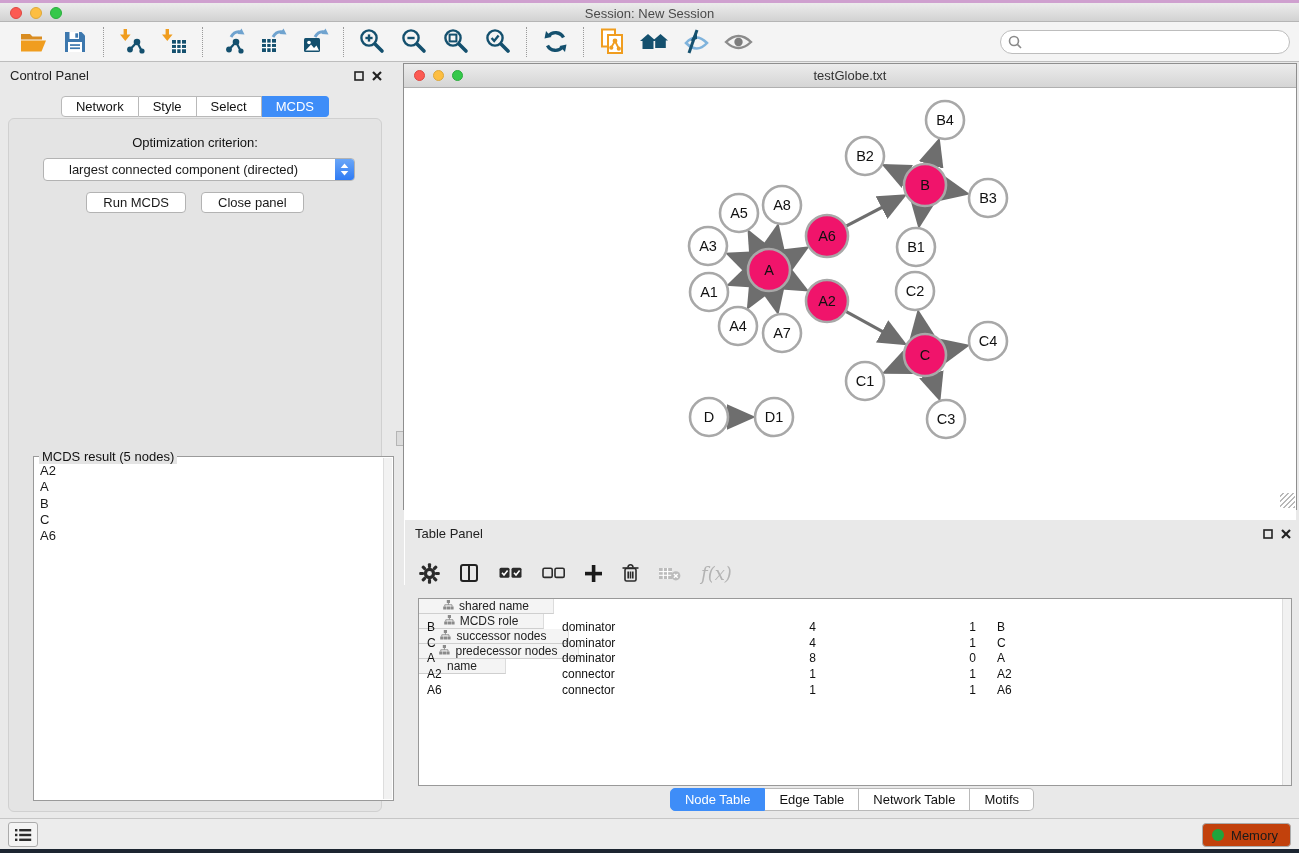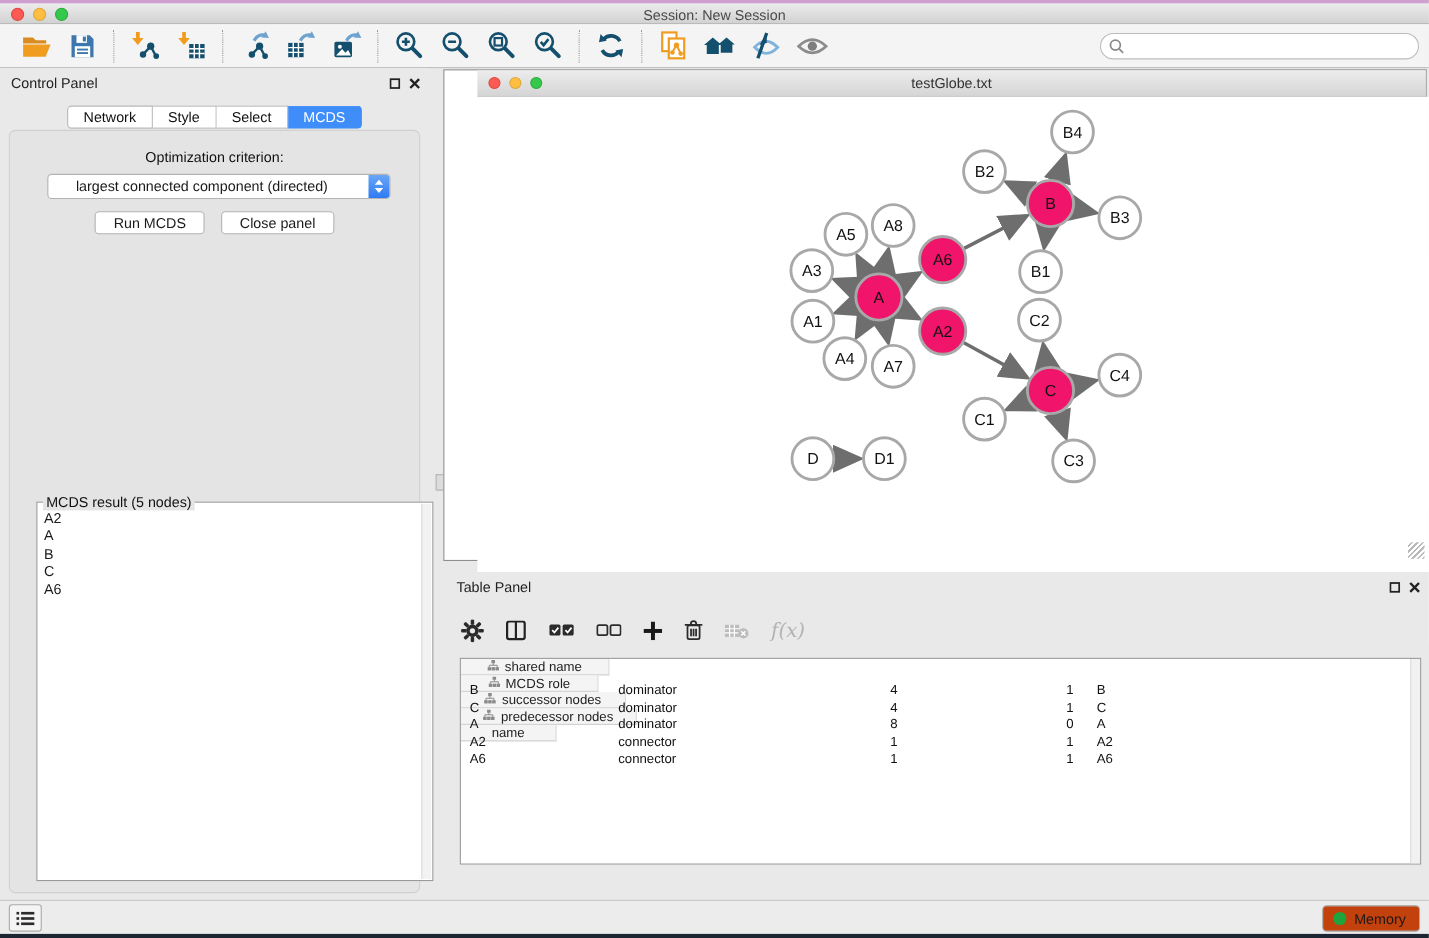--- a/index.html
+++ b/index.html
@@ -48,21 +48,21 @@
   .result-legend { position:absolute; left:5px; top:-8px; background:#e4e4e4; padding:0 3px; font-size:13px; color:#111; }
   .result-list { position:absolute; left:0; top:6px; right:11px; bottom:2px; overflow:hidden; }
   .result-item { padding-left:6px; font-size:13px; line-height:16.3px; }
   .result-scroll { position:absolute; right:1px; top:1px; bottom:1px; width:9px; background:#f2f2f2; border-left:1px solid #ddd; }
 
   
   .v-handle { position:absolute; left:396px; top:431px; width:8px; height:15px; background:#dcdcdc; border:1px solid #b5b5b5; }
   .h-handle { position:absolute; left:843px; top:510px; width:13px; height:7px; background:#dcdcdc; border:1px solid #b5b5b5; }
 
   
-  .net-window { position:absolute; left:403px; top:63px; width:894px; height:447px; background:#fff; border:1px solid #8e8e8e;padding-left:30px; }
+  .net-window { position:absolute; left:403px; top:63px; width:894px; height:447px; background:#fff; border:1px solid #8e8e8e; }
   .net-titlebar { position:relative; height:24px; background:linear-gradient(#ececec,#d5d5d5); border-bottom:1px solid #b0b0b0; }
   .net-titlebar .traffic { top:6px; }
   .net-titlebar .light { width:11px; height:11px; }
   .net-title { position:absolute; left:0; right:0; top:4px; text-align:center; font-size:13px; color:#333; }
   .net-canvas { position:relative; width:892px; height:497px; background:#fff; overflow:hidden; }
   .resize-grip { position:absolute; right:1px; bottom:1px; width:15px; height:15px;
     background:repeating-linear-gradient(135deg, transparent 0 2px, #b9b9b9 2px 3.5px); cursor:nwse-resize; }
 
   
   .table-panel { position:absolute; left:405px; top:520px; width:894px; height:295px; background:#e9e9e9; }
@@ -634,20 +634,26 @@
           <div class="dt-row">
             <div class="dt-cell l" style="width: 135px;">A6</div>
             <div class="dt-cell l" style="width: 125px;">connector</div>
             <div class="dt-cell r" style="width: 150px;">1</div>
             <div class="dt-cell r" style="width: 160px;">1</div>
             <div class="dt-cell l" style="width: 87px;">A6</div>
           </div>
         </div>
       <div class="dt-scroll"></div>
     </div>
+    <div class="tp-tabs seg-tabs" style="position:absolute;">
+        <div class="seg-tab active">Node Table</div>
+        <div class="seg-tab">Edge Table</div>
+        <div class="seg-tab">Network Table</div>
+        <div class="seg-tab">Motifs</div>
+      </div>
   </div>
 
   <div class="statusbar">
     <div class="list-btn">
       <svg width="18" height="14">
           <g fill="#2c2c2c">
             <rect x="1" y="1" width="2.4" height="2.4"></rect>
             <rect x="1" y="5.8" width="2.4" height="2.4"></rect>
             <rect x="1" y="10.6" width="2.4" height="2.4"></rect>
             <rect x="5.2" y="1" width="12" height="2.4"></rect>

